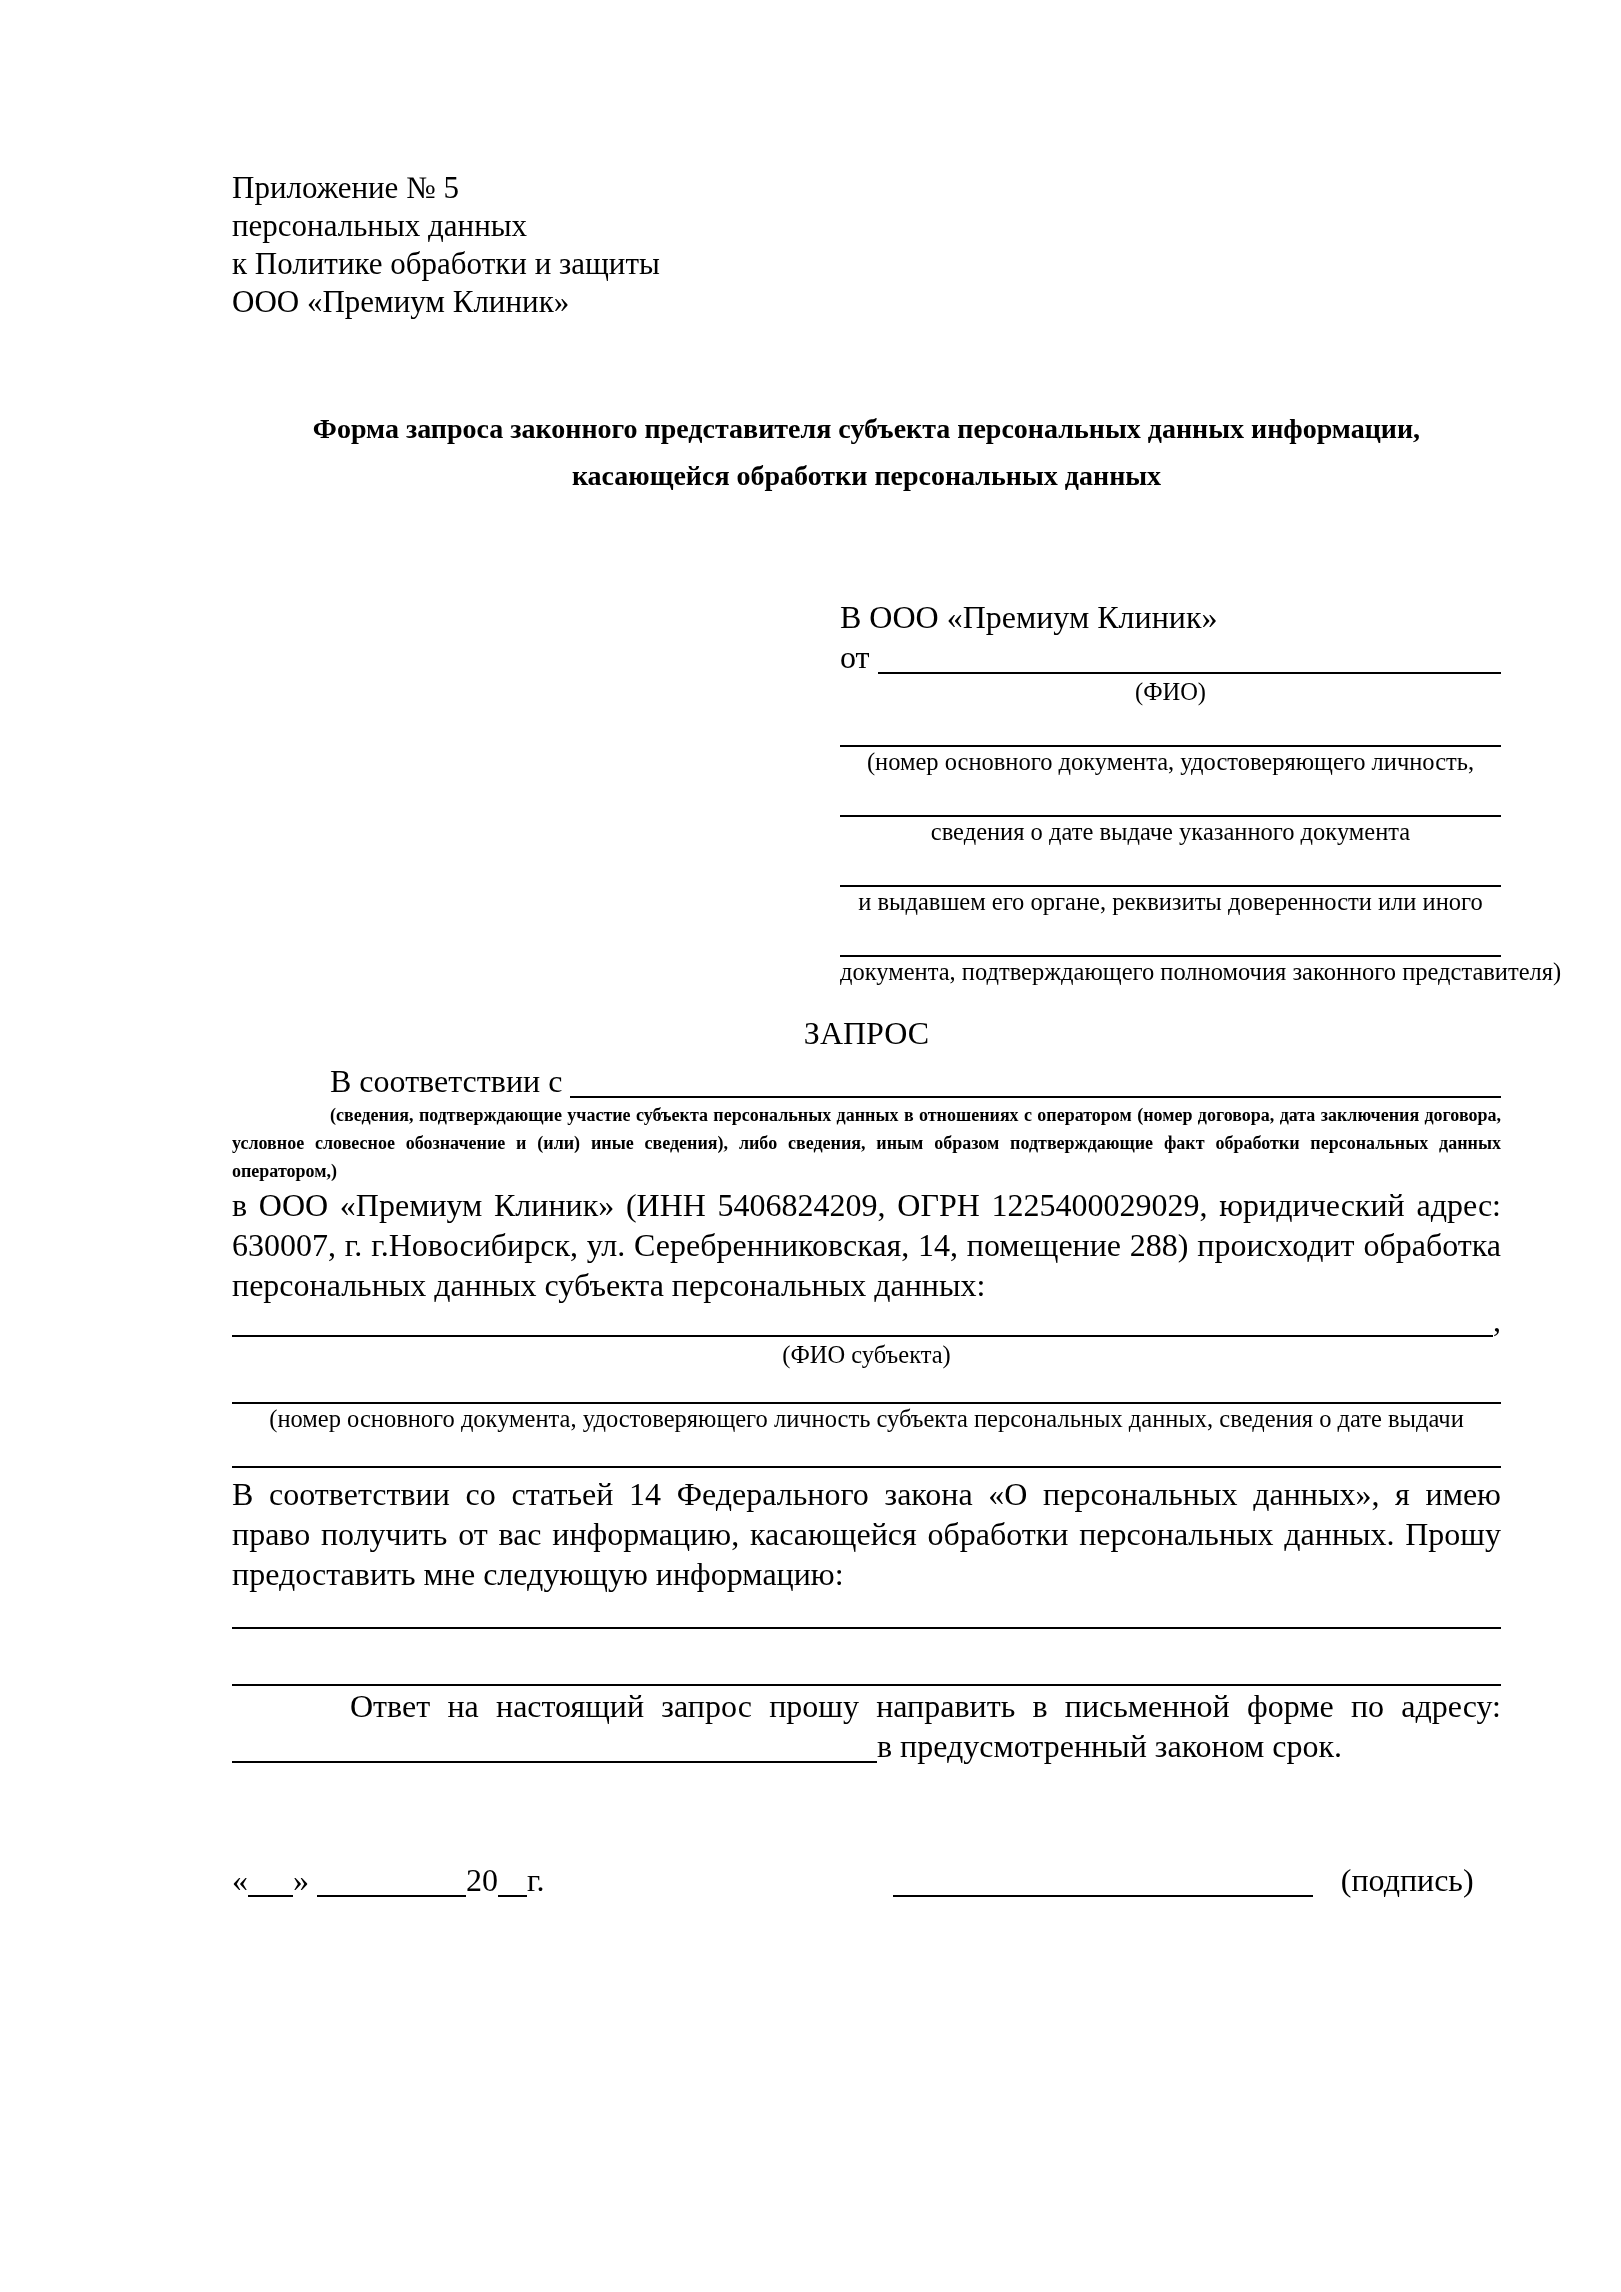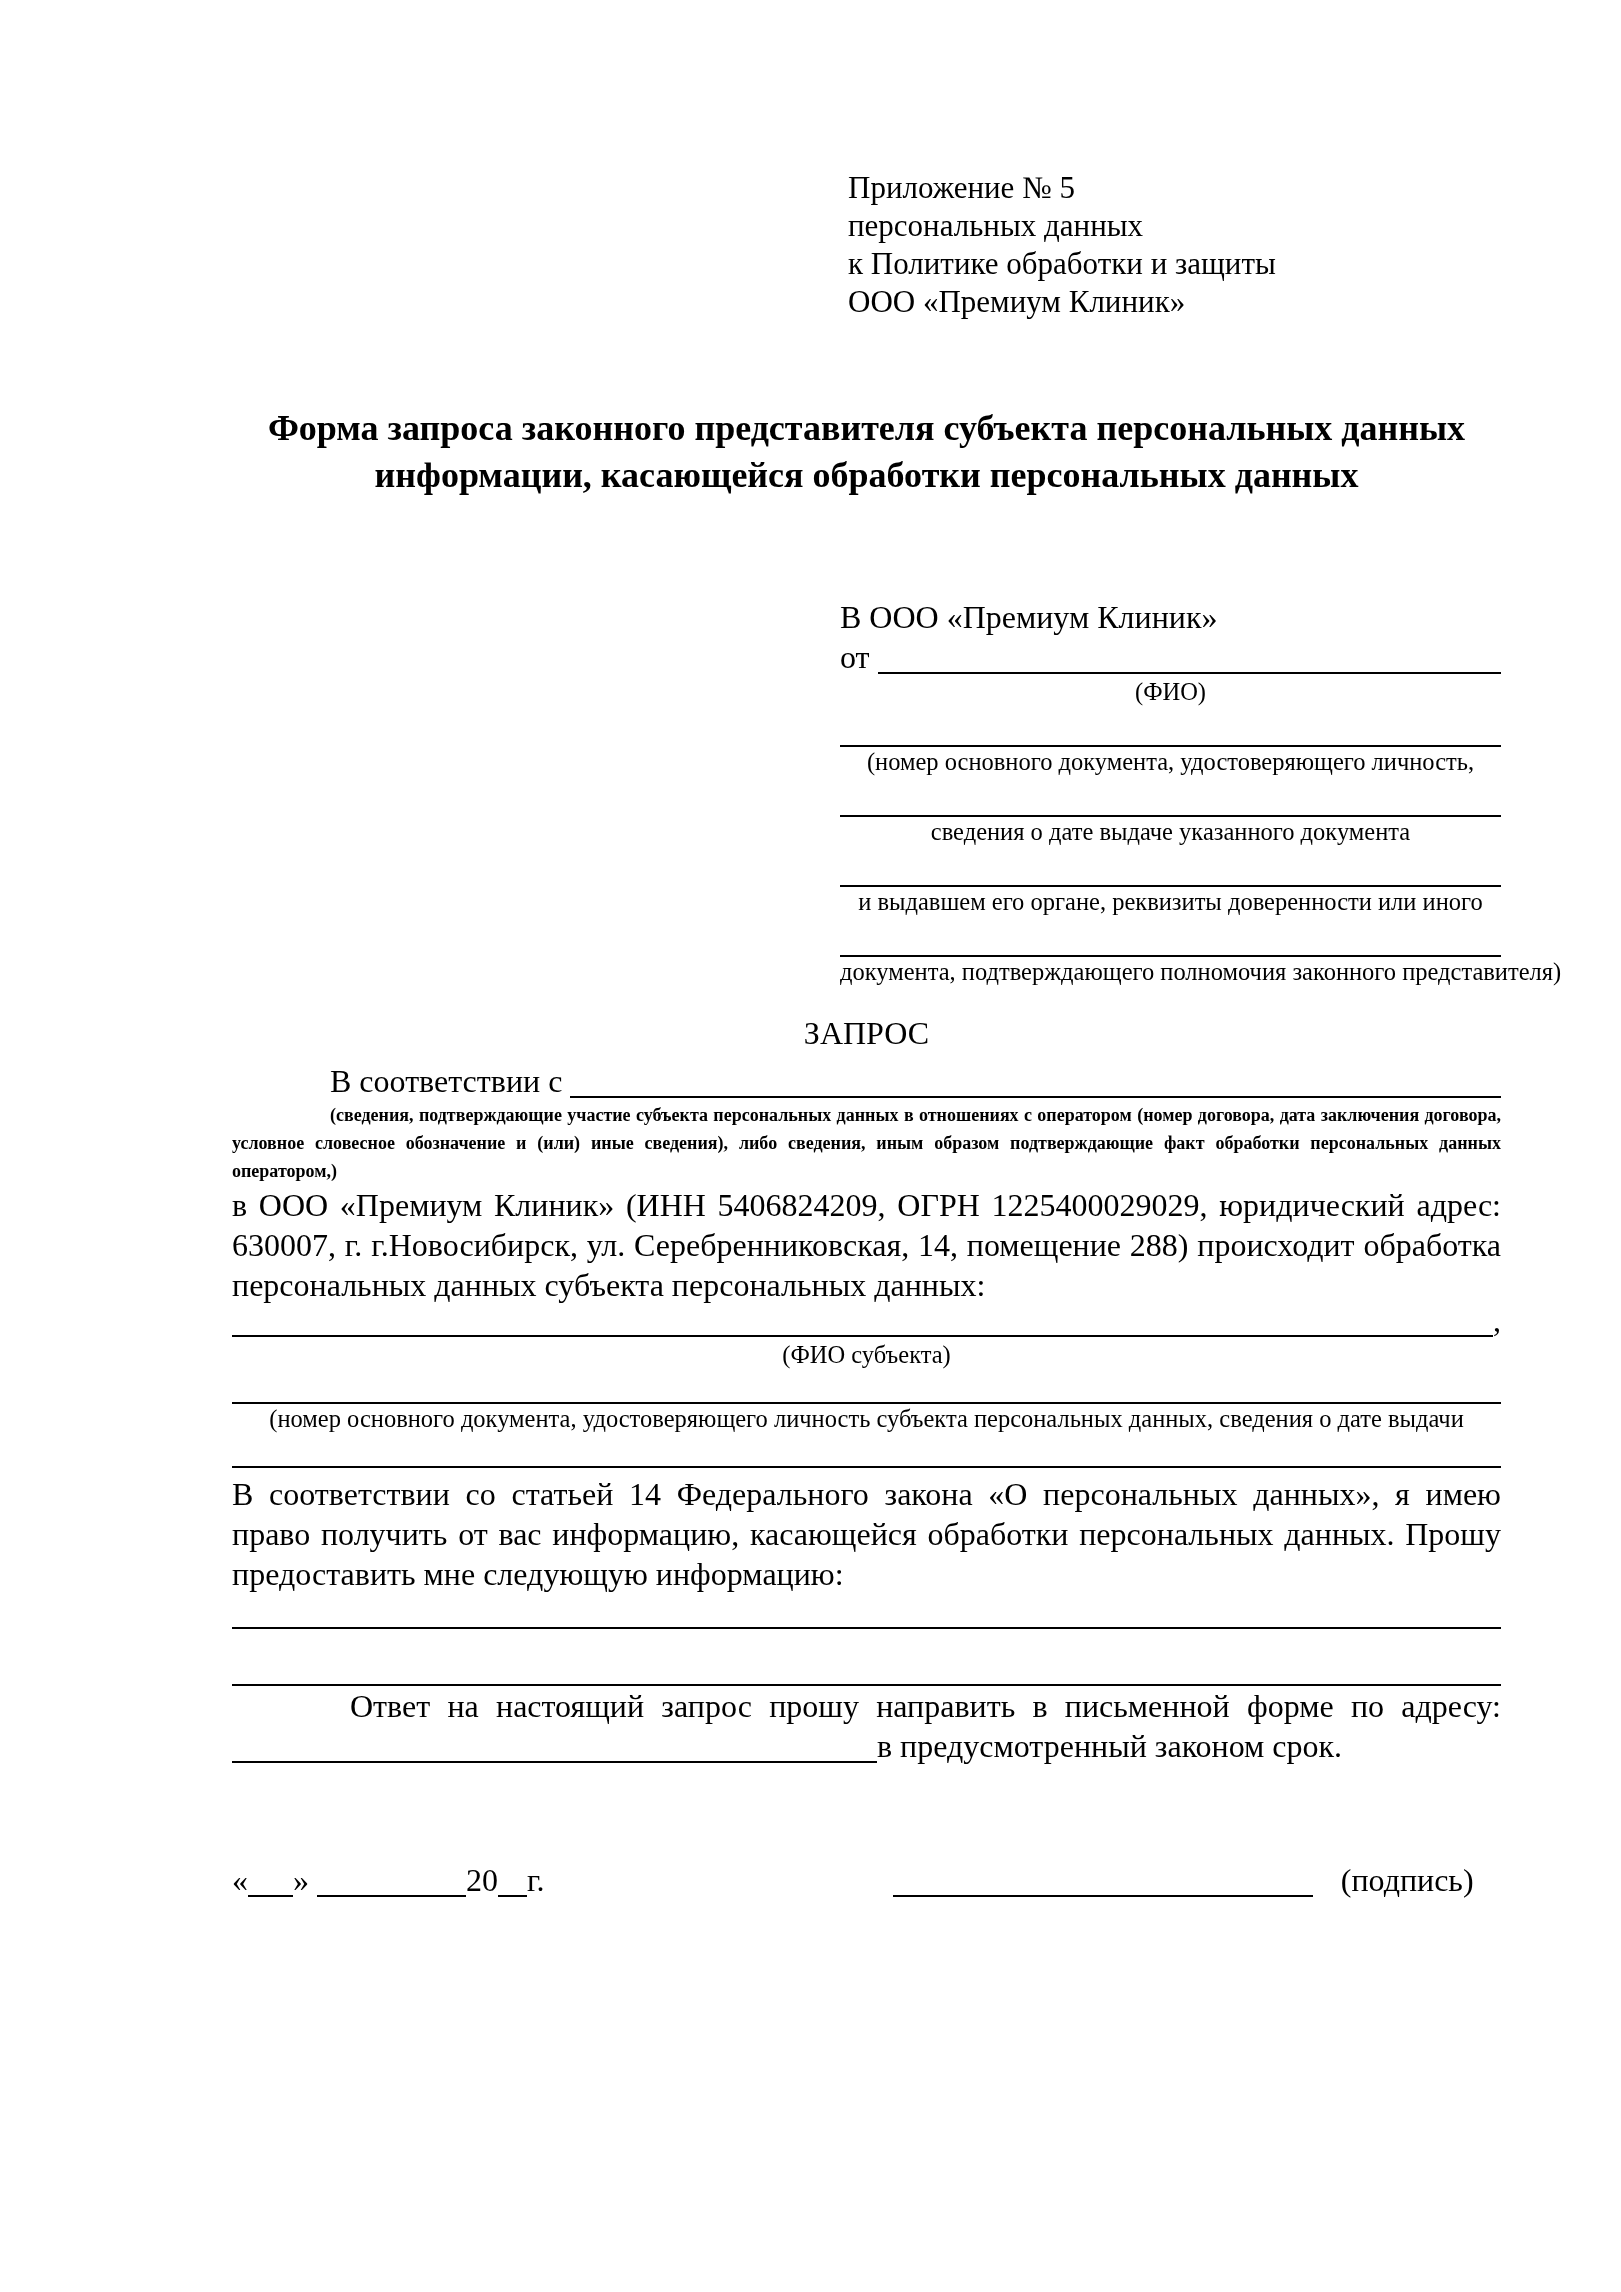--- a/index.html
+++ b/index.html
@@ -17,32 +17,31 @@
     font-family: "Liberation Serif", "DejaVu Serif", serif;
     font-size: 32px;
     line-height: 40px;
     box-sizing: border-box;
     padding: 169px 120px 0 232px;
     overflow: hidden;
   }
 
   
   .top-block {
-    margin-left: 616px;
     font-size: 31px;
     line-height: 38px;
     white-space: nowrap;
   }
 
   
   .doc-title {
     margin-top: 84px;
     text-align: center;
     font-weight: bold;
-    font-size: 36px;
+    font-size: 28px;
     line-height: 47px;
   }
 
   
   .addr-block {
     margin-top: 98px;
     margin-left: 608px; 
   }
   .addr-to { white-space: nowrap; }
   .from-row {

